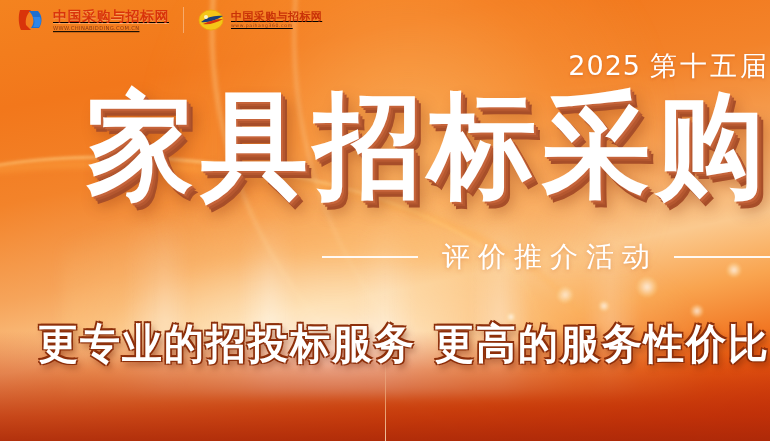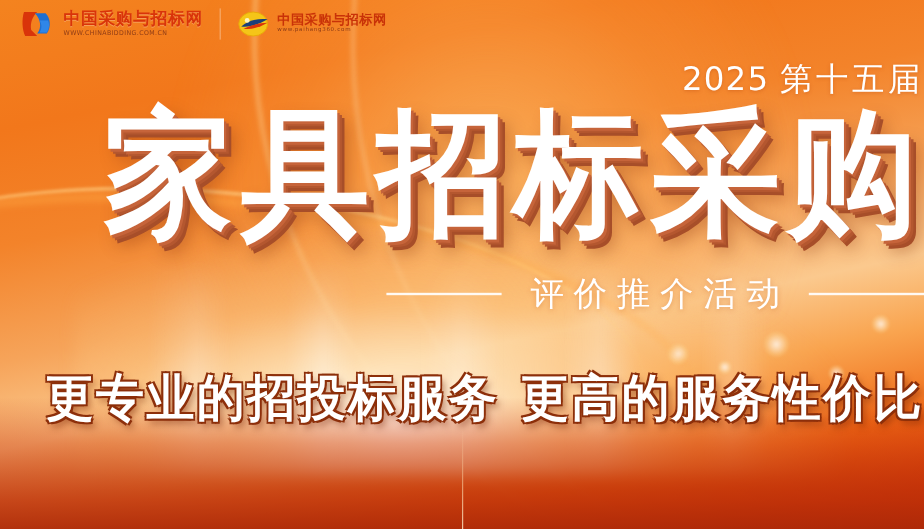--- a/index.html
+++ b/index.html
@@ -227,20 +227,21 @@
   .logo-mark-cb {
     position: relative;
     width: 30px;
     height: 24px;
     flex: 0 0 auto;
   }
   .logo-cb-text {
     display: flex;
     flex-direction: column;
     line-height: 1;
+    text-decoration: underline;
   }
   .logo-cb-cn {
     font-size: 14px;
     font-weight: bold;
     color: #d9340a;
     letter-spacing: 0.5px;
     white-space: nowrap;
     text-shadow: 0 1px 0 rgba(255,255,255,0.25);
   }
   .logo-cb-url {
@@ -314,21 +315,21 @@
     white-space: nowrap;
     text-shadow:
        2px 2px 0 #c6643a,
        4px 4px 0 #b4572f,
        6px 6px 0 #a74e29,
        8px 9px 14px rgba(140,55,20,0.45);
     transform: scaleY(1.06);
   }
 
   .sub-row {
-    margin-top: 26px;
+    margin-top: 38px;
     display: flex;
     align-items: center;
     gap: 16px;
   }
   .sub-rule {
     width: 96px;
     height: 2px;
     background: rgba(255,255,255,0.92);
   }
   .sub-text {

